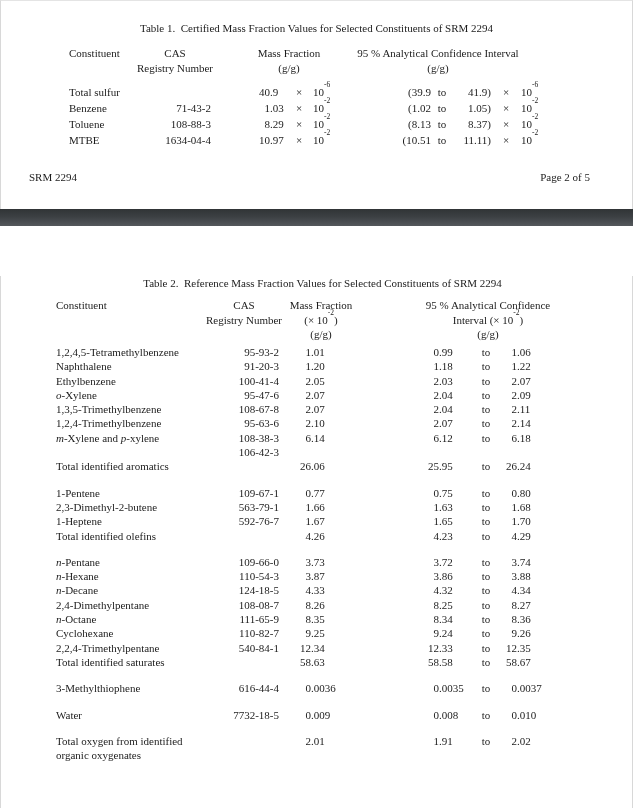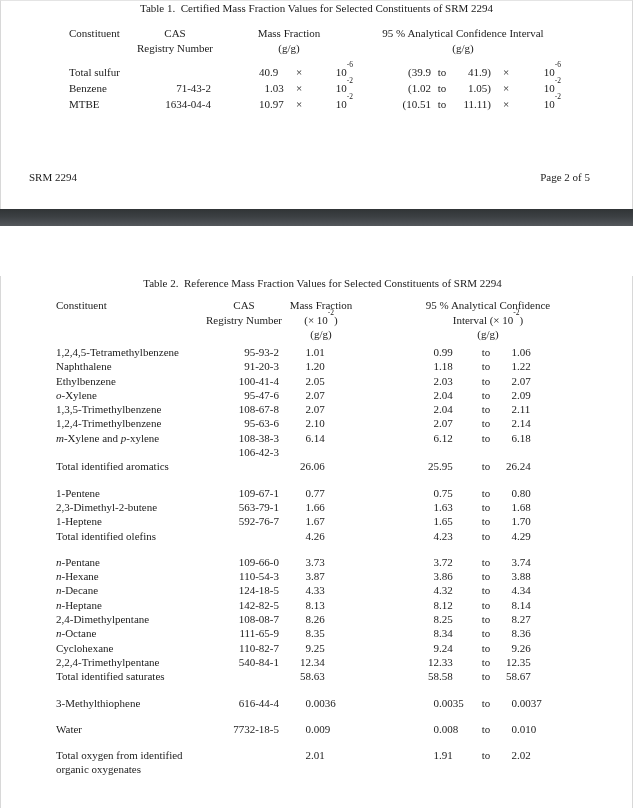--- a/index.html
+++ b/index.html
@@ -3,21 +3,21 @@
 <meta charset="utf-8">
 <style>
   html,body{margin:0;padding:0;background:#ffffff;}
   .viewport{
     width:633px;height:808px;position:relative;background:#ffffff;
     font-family:"Liberation Serif", serif;color:#1c1c1c;font-size:11px;
     overflow:hidden;
   }
   .page{position:relative;background:#ffffff;box-sizing:border-box;
         border-left:1px solid #d8d8d8;border-right:1px solid #d8d8d8;}
-  .page-2{height:209px;border-top:1px solid #e4e4e4;padding-top:0;}
+  .page-2{height:209px;border-top:1px solid #e4e4e4;padding-top:20px;}
   .page-3{height:582px;}
   .page-separator{height:17px;width:633px;
     background:linear-gradient(180deg,#303436 0%,#3c4043 45%,#54585c 100%);}
   .tbl-title{text-align:center;line-height:15px;white-space:pre;}
   
   .hdr{position:relative;}
   .hdr-1{height:32px;margin-top:10px;}
   .hdr-2{height:44px;margin-top:7px;}
   .hbox{position:absolute;top:0;text-align:center;white-space:nowrap;
         transform:translateX(-50%);line-height:15px;}
@@ -28,21 +28,21 @@
   td{padding:0;white-space:nowrap;font-size:11px;}
   .t1{margin-left:68px;margin-top:6px;}
   .t1 td{line-height:16px;}
   .t2{margin-left:55px;margin-bottom:12px;}
   .t2 td{line-height:14.3px;vertical-align:top;}
   .cc{text-align:right;}
   .oc{text-align:center;}
   .xc{text-align:center;}
   .lc{text-align:right;}
   .hc{text-align:right;}
-  .ec{text-align:right;}
+  .ec{text-align:left;}
   .ip{display:inline-block;text-align:right;}
   .fp{display:inline-block;text-align:left;}
   sup{font-size:7.5px;line-height:0;position:relative;top:-4px;}
   .footer{position:absolute;top:170px;left:28px;right:42px;
           display:flex;justify-content:space-between;line-height:13px;}
   #t2-sections{margin-top:3px;}
 </style>
 </head>
 <body>
 
@@ -56,21 +56,21 @@
         <div>Constituent</div>
       </div>
       <div class="hbox" style="left:174px;">
         <div>CAS</div>
         <div>Registry Number</div>
       </div>
       <div class="hbox" style="left:288px;">
         <div>Mass Fraction</div>
         <div>(g/g)</div>
       </div>
-      <div class="hbox" style="left:462px;">
+      <div class="hbox" style="left:437px;">
         <div>95 % Analytical Confidence Interval</div>
         <div>(g/g)</div>
       </div>
     </div>
 
     <table class="t1">
       <colgroup>
         <col style="width:70px">
           <col style="width:72px">
           <col style="width:74px">
@@ -104,20 +104,33 @@
             <td class="xc">×</td>
             <td class="ec">10<sup>-2</sup></td>
             <td></td>
             <td class="lc">(1.02</td>
             <td class="oc">to</td>
             <td class="hc">1.05)</td>
             <td class="xc">×</td>
             <td class="ec">10<sup>-2</sup></td>
           </tr>
           <tr>
+            <td>Toluene</td>
+            <td class="cc">108-88-3</td>
+            <td><span class="ip" style="width:59px">8</span><span class="fp">.29</span></td>
+            <td class="xc">×</td>
+            <td class="ec">10<sup>-2</sup></td>
+            <td></td>
+            <td class="lc">(8.13</td>
+            <td class="oc">to</td>
+            <td class="hc">8.37)</td>
+            <td class="xc">×</td>
+            <td class="ec">10<sup>-2</sup></td>
+          </tr>
+          <tr>
             <td>MTBE</td>
             <td class="cc">1634-04-4</td>
             <td><span class="ip" style="width:59px">10</span><span class="fp">.97</span></td>
             <td class="xc">×</td>
             <td class="ec">10<sup>-2</sup></td>
             <td></td>
             <td class="lc">(10.51</td>
             <td class="oc">to</td>
             <td class="hc">11.11)</td>
             <td class="xc">×</td>
@@ -382,33 +395,20 @@
                 <div>124-18-5</div>
               </td>
               <td><span class="ip" style="width:32px">4</span><span class="fp">.33</span></td>
               <td></td>
               <td><span class="ip" style="width:34px">4</span><span class="fp">.32</span></td>
               <td class="oc">to</td>
               <td><span class="ip" style="width:14px">4</span><span class="fp">.34</span></td>
             </tr>
             <tr>
               <td>
-                <div><i>n</i>-Heptane</div>
-              </td>
-              <td class="cc">
-                <div>142-82-5</div>
-              </td>
-              <td><span class="ip" style="width:32px">8</span><span class="fp">.13</span></td>
-              <td></td>
-              <td><span class="ip" style="width:34px">8</span><span class="fp">.12</span></td>
-              <td class="oc">to</td>
-              <td><span class="ip" style="width:14px">8</span><span class="fp">.14</span></td>
-            </tr>
-            <tr>
-              <td>
                 <div>2,4-Dimethylpentane</div>
               </td>
               <td class="cc">
                 <div>108-08-7</div>
               </td>
               <td><span class="ip" style="width:32px">8</span><span class="fp">.26</span></td>
               <td></td>
               <td><span class="ip" style="width:34px">8</span><span class="fp">.25</span></td>
               <td class="oc">to</td>
               <td><span class="ip" style="width:14px">8</span><span class="fp">.27</span></td>

